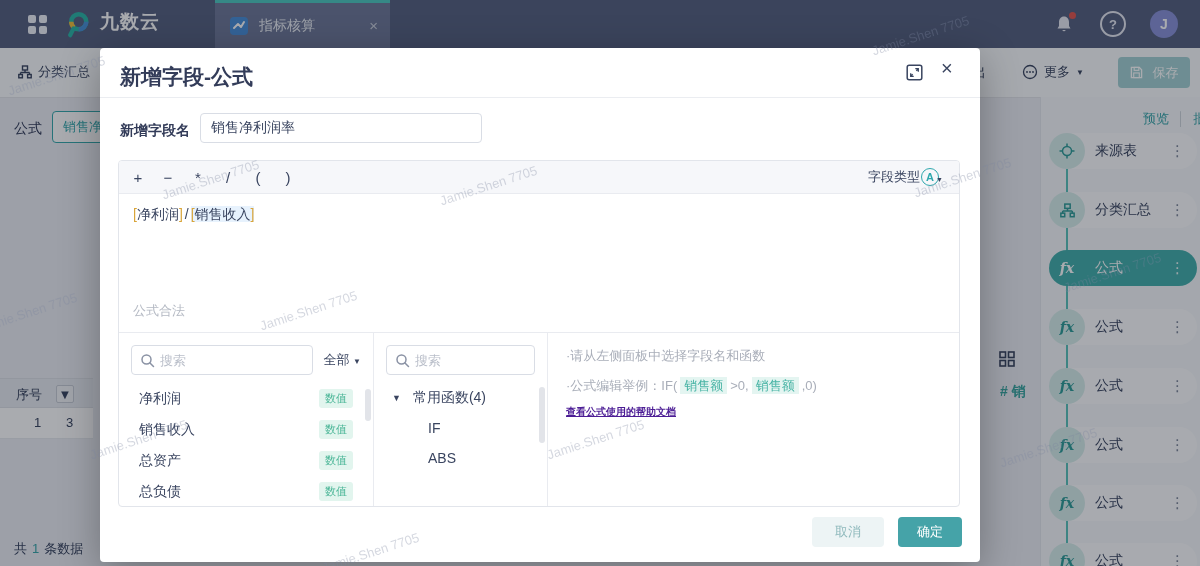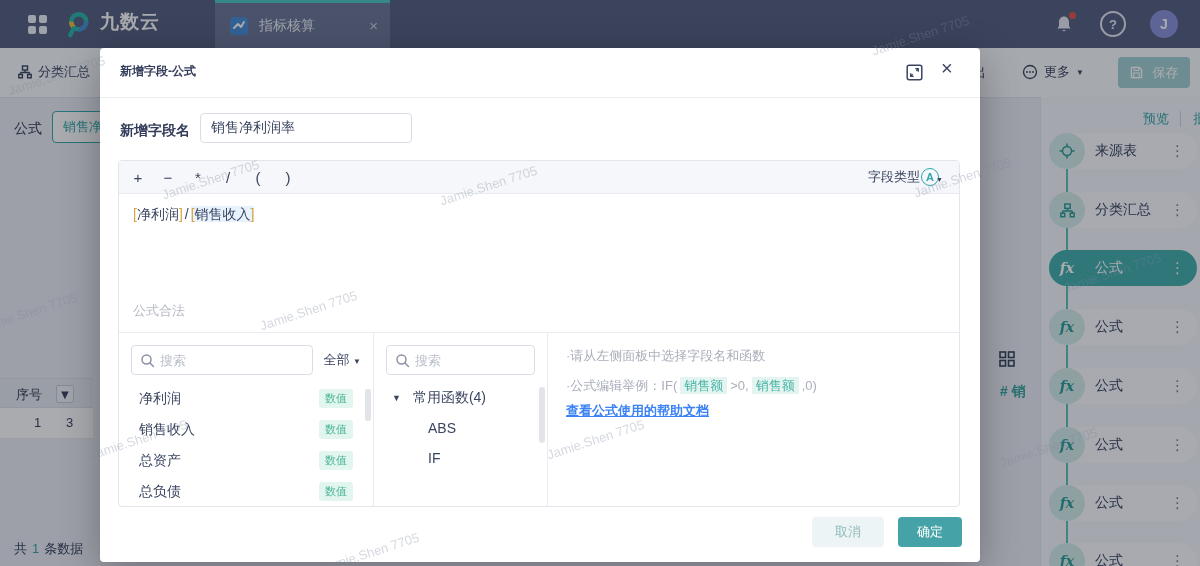--- a/index.html
+++ b/index.html
@@ -61,25 +61,25 @@
   .node.sel .circ{background:transparent;color:#fff;}
   .node.sel .nlabel{color:#fff;}
   .node.sel .kebab{color:#e8f5f5;}
   .fx{font-style:italic;font-weight:bold;font-size:14px;font-family:"DejaVu Serif",serif;}
   
   .overlay{position:absolute;inset:0;background:rgba(10,14,25,.35);z-index:20;}
   
   .modal{position:absolute;left:100px;top:48px;width:880px;height:514px;background:#fff;border-radius:4px;
          box-shadow:0 10px 40px rgba(0,0,0,.3);z-index:30;}
   .m-head{height:49px;border-bottom:1px solid #ebedf1;position:relative;}
-  .m-title{position:absolute;left:20px;top:15px;font-size:12px;font-weight:bold;color:#333c59;}
+  .m-title{position:absolute;left:20px;top:15px;font-size:21px;font-weight:bold;color:#333c59;}
   .m-expand{position:absolute;left:806px;top:16px;cursor:pointer;}
   .m-close{position:absolute;left:841px;top:9px;font-size:20px;color:#3a4560;cursor:pointer;}
   .fn-label{position:absolute;left:20px;top:74px;font-size:14px;font-weight:bold;color:#333c59;}
-  .fn-input{position:absolute;left:100px;top:65px;width:212px;height:30px;border:1px solid #d9dde5;border-radius:4px;
+  .fn-input{position:absolute;left:100px;top:65px;width:282px;height:30px;border:1px solid #d9dde5;border-radius:4px;
             font-size:14px;color:#3a4560;padding:0 10px;box-sizing:border-box;outline:none;background:#fff;
             font-family:"Liberation Sans","DejaVu Sans",sans-serif;}
   .editor{position:absolute;left:18px;top:112px;width:842px;height:347px;border:1px solid #e2e5eb;border-radius:4px;
           box-sizing:border-box;display:flex;flex-direction:column;overflow:hidden;}
   .ed-toolbar{height:32px;flex:none;background:#f6f7fa;border-bottom:1px solid #e9ebf0;display:flex;align-items:center;padding:0 4px;}
   .op{width:30px;text-align:center;font-size:15px;color:#3a4560;cursor:pointer;}
   .ftype{margin-left:auto;display:flex;align-items:center;gap:1px;padding-right:12px;font-size:13px;color:#3a4560;}
   .circleA{width:18px;height:18px;border:1.5px solid #2fa8ad;border-radius:50%;color:#2fa8ad;font-size:11px;font-weight:bold;
            display:flex;align-items:center;justify-content:center;box-sizing:border-box;}
   .ftype .caret{font-size:7px;align-self:flex-end;margin-bottom:3px;margin-left:-4px;}
@@ -102,21 +102,21 @@
   .allsel{margin-left:10px;font-size:13px;color:#3a4560;white-space:nowrap;cursor:pointer;}
   .flist{margin-top:8px;}
   .fitem{height:31px;display:flex;align-items:center;padding:0 8px;font-size:14px;color:#3a4560;cursor:pointer;}
   .badge{margin-left:auto;font-size:11px;color:#49b596;background:#e2f5ee;border-radius:3px;padding:2px 6px;}
   .sb{position:absolute;width:6px;border-radius:3px;background:#e2e4e9;}
   .trow{height:30px;display:flex;align-items:center;font-size:14px;color:#3a4560;margin-top:8px;cursor:pointer;}
   .trow .tcaret{font-size:9px;color:#3a4560;margin:0 12px 0 6px;}
   .fnitem{height:30px;line-height:30px;padding-left:42px;font-size:14px;color:#3a4560;cursor:pointer;}
   .hint{font-size:13px;color:#a9aeb9;line-height:30px;white-space:nowrap;}
   .chip{color:#46b3a4;background:#e4f5f1;padding:1px 4px;margin:0 3px;}
-  .hlink{display:inline-block;margin-top:0;font-size:13px;color:#3b82f6;text-decoration:underline;font-weight:bold;cursor:pointer;}
+  .hlink{display:inline-block;margin-top:0;font-size:10px;color:#4c1d95;text-decoration:underline;font-weight:bold;cursor:pointer;}
   .m-cancel{position:absolute;left:712px;top:469px;width:72px;height:30px;background:#edf4f5;color:#8fb9bc;border:none;
             border-radius:4px;font-size:13px;cursor:pointer;font-family:inherit;}
   .m-confirm{position:absolute;left:798px;top:469px;width:64px;height:30px;background:#45a3a8;color:#fff;border:none;
              border-radius:4px;font-size:13px;cursor:pointer;font-family:inherit;}
   
   .wm{position:absolute;font-size:13px;color:rgba(125,135,158,.32);transform:rotate(-18deg);
       white-space:nowrap;pointer-events:none;z-index:40;}
 </style>
 </head>
 <body>
@@ -344,22 +344,22 @@
             <svg width="15" height="15" viewBox="0 0 15 15">
               <circle cx="6.5" cy="6.5" r="4.5" fill="none" stroke="#8a92a4" stroke-width="1.5"></circle>
               <path d="M10 10 L13.5 13.5" stroke="#8a92a4" stroke-width="1.5" stroke-linecap="round"></path>
             </svg>
             <input placeholder="搜索" style="">
           </div>
           <div class="trow">
             <span class="tcaret">▼</span>
             <span>常用函数(4)</span>
           </div>
+          <div class="fnitem">IF</div>
           <div class="fnitem">ABS</div>
-          <div class="fnitem">IF</div>
           <div class="sb" style="right:2px;top:54px;height:56px;"></div>
         </div>
         <div class="p-right">
           <div class="hint">·请从左侧面板中选择字段名和函数</div>
           <div class="hint"><span>·公式编辑举例：IF(</span><span class="chip">销售额</span><span>&gt;0,</span><span class="chip">销售额</span><span>,0)</span></div>
           <span class="hlink">查看公式使用的帮助文档</span>
         </div>
       </div>
     </div>
 

